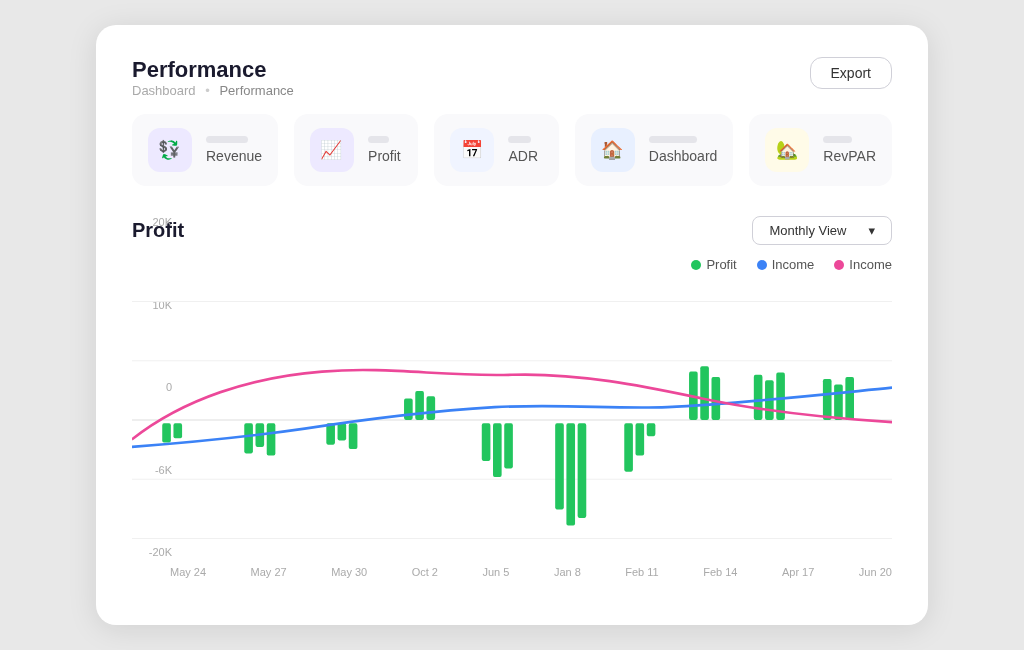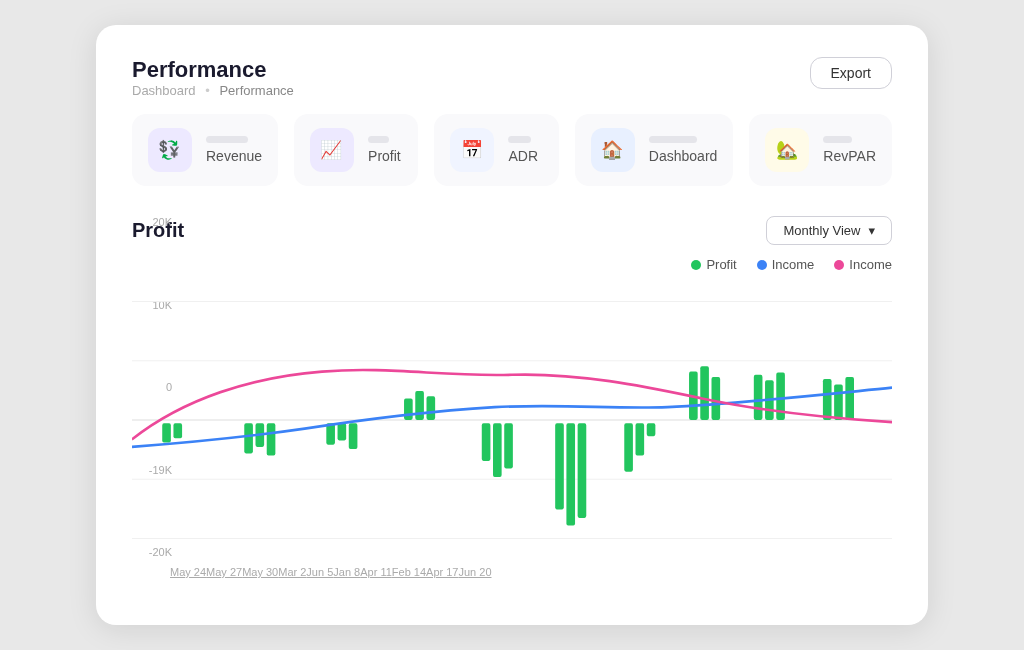--- a/index.html
+++ b/index.html
@@ -103,21 +103,21 @@
       border: 1.5px solid #d0d0d8;
       background: #fff;
       border-radius: 8px;
       padding: 6px 16px;
       font-size: 13px;
       font-weight: 500;
       color: #333;
       cursor: pointer;
       display: flex;
       align-items: center;
-      gap: 8px;
+      gap: 22px;
     }
     .legend {
       display: flex;
       gap: 20px;
       justify-content: flex-end;
       margin-bottom: 8px;
       font-size: 13px;
     }
     .legend-item {
       display: flex;
@@ -148,25 +148,25 @@
       flex-direction: column;
       justify-content: space-between;
       font-size: 11px;
       color: #aaa;
       padding: 0 0 20px 0;
       width: 38px;
     }
     .y-label { text-align: right; padding-right: 6px; }
     .x-labels {
       display: flex;
+      justify-content: space-between;
       font-size: 11px;
       color: #aaa;
       margin-top: 6px;
       padding-left: 38px;
-      text-decoration: underline;
     }
   </style>
 </head>
 <body>
 
 <div class="card">
   <div class="header">
     <div>
       <div class="page-title">Performance</div>
       <div class="breadcrumb">
@@ -236,21 +236,21 @@
         <div class="legend-item">
     <div class="legend-dot" style="background:#ec4899;"></div>
     <span>Income</span>
   </div>
       </div>
     <div style="display:flex; gap:0;">
       <div class="y-labels" id="y-labels">
           <div class="y-label">20K</div>
           <div class="y-label">10K</div>
           <div class="y-label">0</div>
-          <div class="y-label">-19K</div>
+          <div class="y-label">-6K</div>
           <div class="y-label">-20K</div>
         </div>
       <div style="flex:1; position:relative;">
         <div class="chart-wrap">
           <svg id="chart-svg" viewBox="0 0 880 260" preserveAspectRatio="none" xmlns="http://www.w3.org/2000/svg">
 
             <line x1="0" y1="20" x2="880" y2="20" stroke="#f0f0f0" stroke-width="1"></line>
             <line x1="0" y1="75" x2="880" y2="75" stroke="#f0f0f0" stroke-width="1"></line>
             <line x1="0" y1="130" x2="880" y2="130" stroke="#e8e8e8" stroke-width="1.5"></line>
             <line x1="0" y1="185" x2="880" y2="185" stroke="#f0f0f0" stroke-width="1"></line>
@@ -297,24 +297,24 @@
 
             <path d="M0,155 C80,150 140,145 200,138 C280,128 340,122 420,118 C500,115 560,120 620,118 C700,115 780,108 880,100" fill="none" stroke="#3b82f6" stroke-width="2.5" stroke-linejoin="round"></path>
 
             <path d="M0,148 C60,110 140,90 220,85 C300,80 360,90 440,88 C520,86 600,100 660,110 C720,120 800,128 880,132" fill="none" stroke="#ec4899" stroke-width="2.5" stroke-linejoin="round"></path>
           </svg>
         </div>
         <div class="x-labels" id="x-labels">
             <div>May 24</div>
             <div>May 27</div>
             <div>May 30</div>
-            <div>Mar 2</div>
+            <div>Oct 2</div>
             <div>Jun 5</div>
             <div>Jan 8</div>
-            <div>Apr 11</div>
+            <div>Feb 11</div>
             <div>Feb 14</div>
             <div>Apr 17</div>
             <div>Jun 20</div>
           </div>
       </div>
     </div>
   </div>
 </div>
 
 </body></html>

